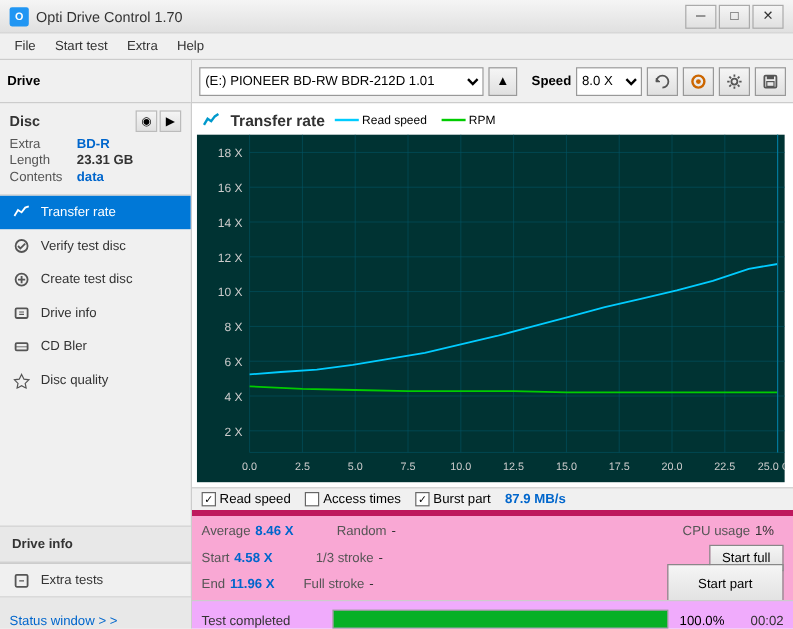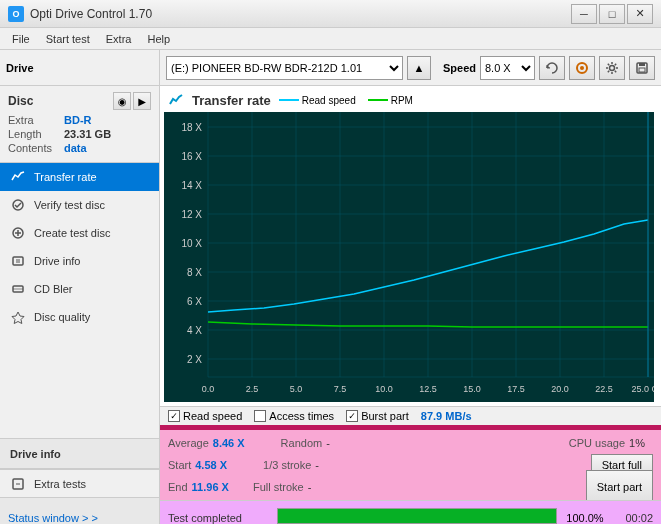--- a/index.html
+++ b/index.html
@@ -381,21 +381,21 @@
 
       <div style="display:flex; align-items:center; height:22px;">
         <div style="display:flex; align-items:center; gap:4px; margin-right:4px;">
           <span style="font-size:11px; color:#555;">End</span>
           <span style="font-size:11px; color:#0066cc; font-weight:bold;">11.96 X</span>
         </div>
         <div style="display:flex; align-items:center; gap:4px; margin-right:16px; margin-left:20px;">
           <span style="font-size:11px; color:#555;">Full stroke</span>
           <span style="font-size:11px; color:#333;">-</span>
         </div>
-        <button style="height:35px; padding:0 10px; border:1px solid #888; background:linear-gradient(to bottom,#f5f5f5,#e0e0e0); cursor:pointer; font-size:11px; margin-left:auto;">Start part</button>
+        <button style="height:35px; padding:0 25px; border:1px solid #888; background:linear-gradient(to bottom,#f5f5f5,#e0e0e0); cursor:pointer; font-size:11px; margin-left:auto;">Start part</button>
       </div>
     </div>
 
     <div class="progress-area">
       <span class="status-text">Test completed</span>
       <div class="progress-bar-outer">
         <div class="progress-bar-inner" style="width:100%;"></div>
       </div>
       <span class="progress-pct">100.0%</span>
       <span class="time-text">00:02</span>

